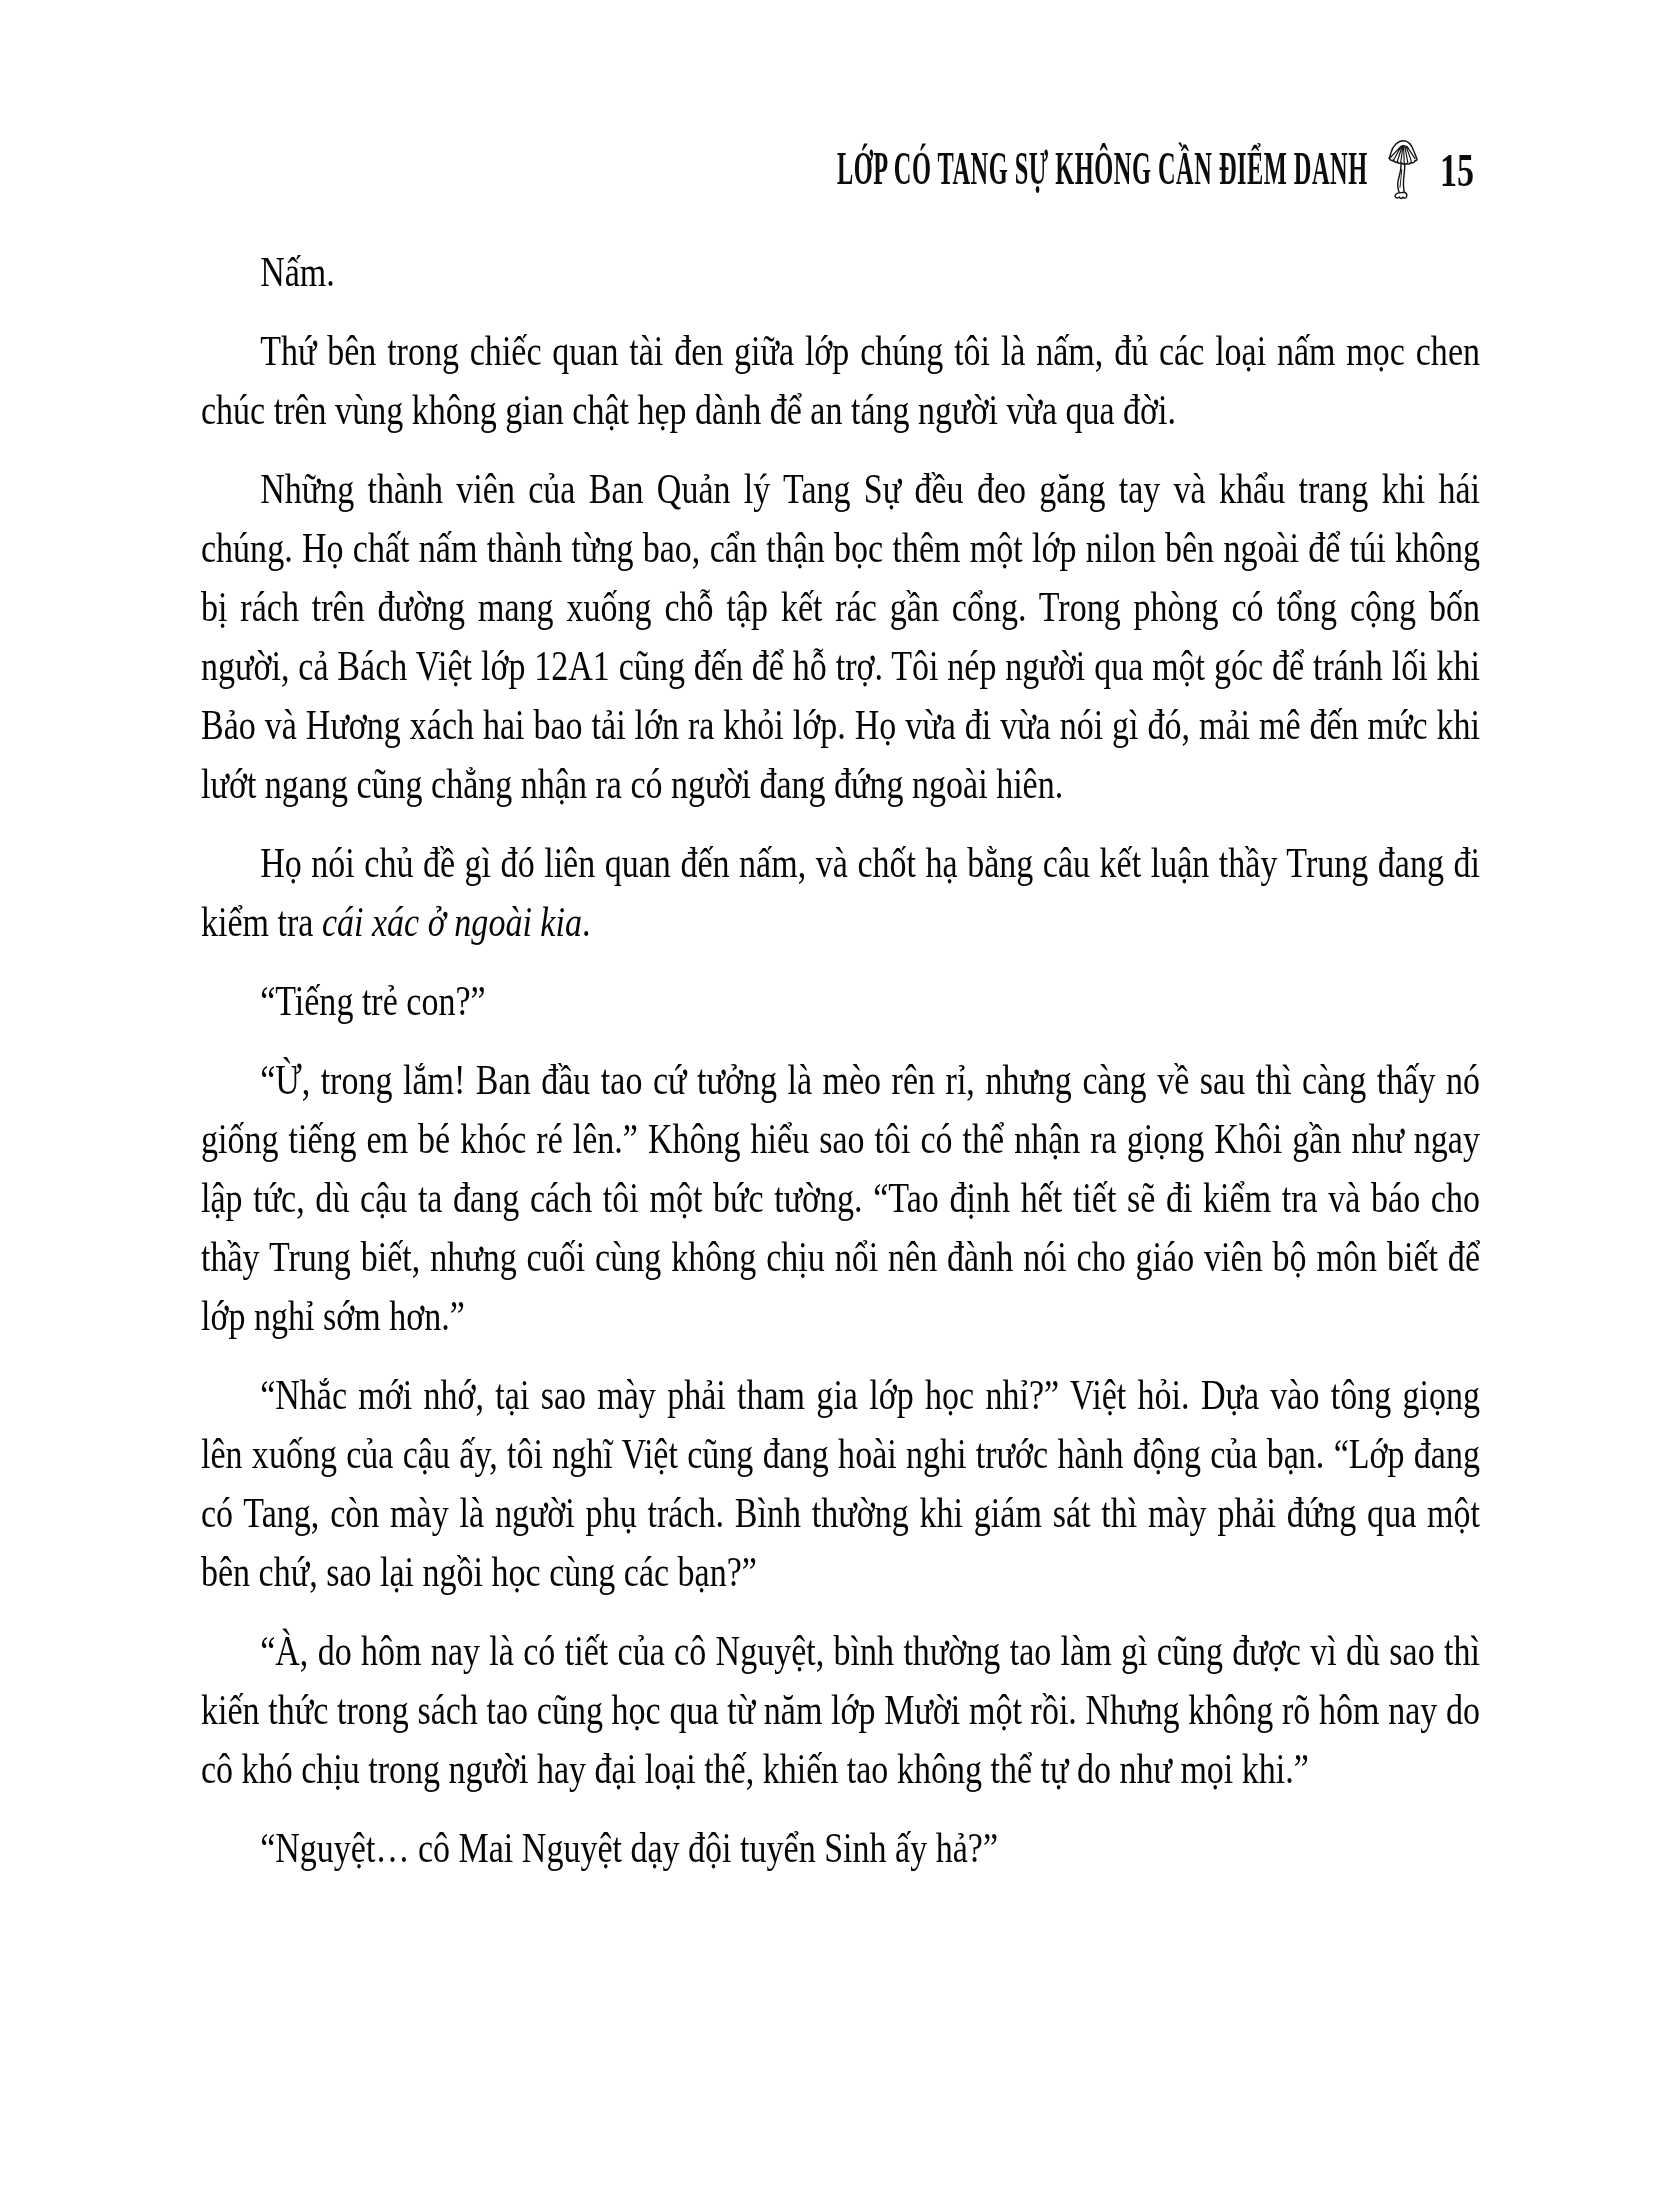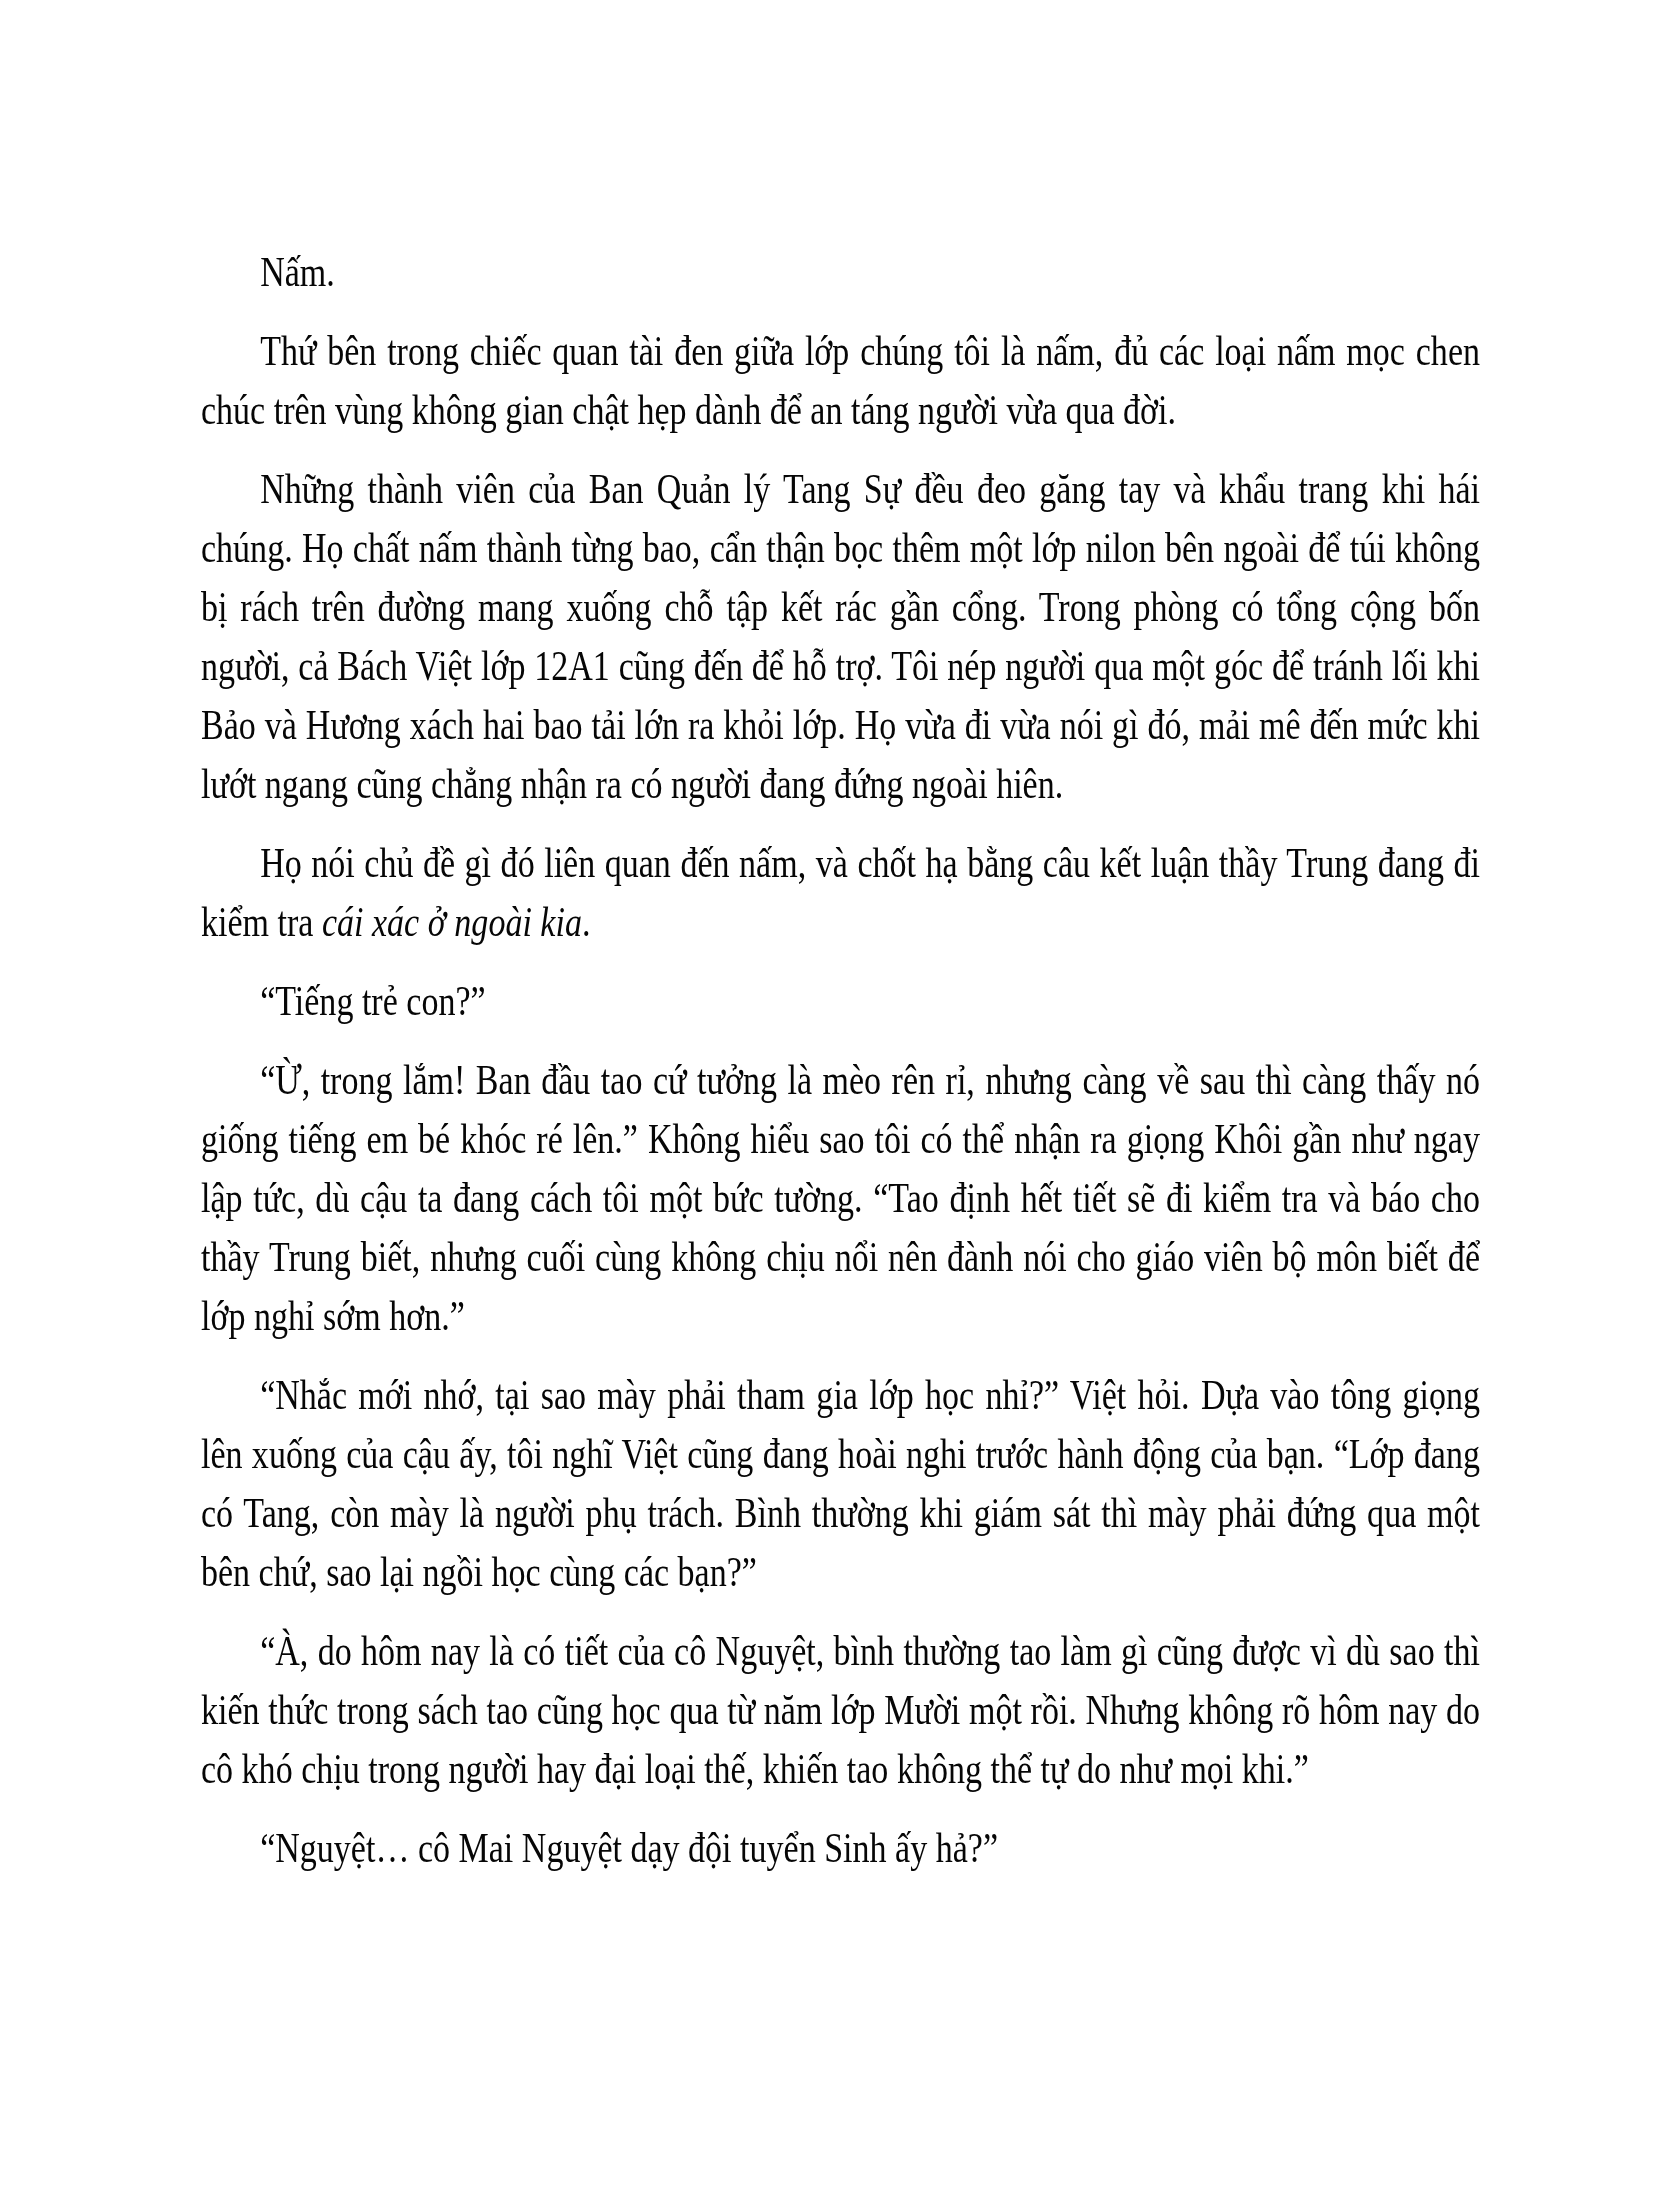--- a/index.html
+++ b/index.html
@@ -87,20 +87,44 @@
   }
   .para em {
     font-style: italic;
   }
 </style>
 </head>
 <body>
 
 <div class="page">
 
+  <header class="running-head">
+    <span class="chapter-title">LỚP CÓ TANG SỰ KHÔNG CẦN ĐIỂM DANH</span>
+
+    <span class="mushroom-wrap">
+      <svg viewBox="0 0 60 104" xmlns="http://www.w3.org/2000/svg" aria-hidden="true">
+        <g fill="none" stroke="#141414" stroke-width="2.4" stroke-linecap="round" stroke-linejoin="round">
+
+          <path fill="#ffffff" d="M31 4 C22 4 13 12 10 24 C9 28 8 31 7 33 C15 40 24 42 32 42 C41 42 49 39 53 34 C51 29 50 26 48 21 C44 10 38 4 31 4 Z"></path>
+
+          <path fill="#ffffff" d="M7 33 C9 37 12 38 14 36 C15 39 19 41 21 39 C22 42 26 43 28 41 C30 44 34 44 36 42 C38 44 42 43 43 40 C46 42 50 40 50 37 C52 38 54 36 53 34"></path>
+
+          <path stroke-width="2" d="M9 32 L26 14 M14 37 L27 13 M20 40 L29 12 M26 42 L30 12 M32 42 L31 12 M38 41 L33 12 M44 38 L35 13 M50 34 L37 14"></path>
+
+          <path d="M27 42 C27 54 24 62 22 70 C20 79 22 86 24 91"></path>
+          <path d="M33 42 C33 54 32 60 31 68 C30 77 31 84 32 90"></path>
+          <path stroke-width="1.6" d="M28 52 C27 62 26 72 25 82"></path>
+
+          <path fill="#ffffff" d="M24 91 C20 91 16 94 17 97 C18 100 22 100 24 98 C25 101 29 101 30 98 C32 101 36 100 36 97 C37 94 35 91 32 90 Z"></path>
+        </g>
+      </svg>
+    </span>
+
+    <span class="page-number">15</span>
+  </header>
 
   <main class="text-block">
     <p class="para">Nấm.</p>
 
     <p class="para">Thứ bên trong chiếc quan tài đen giữa lớp chúng tôi là nấm, đủ các loại nấm mọc chen chúc trên vùng không gian chật hẹp dành để an táng người vừa qua đời.</p>
 
     <p class="para">Những thành viên của Ban Quản lý Tang Sự đều đeo găng tay và khẩu trang khi hái chúng. Họ chất nấm thành từng bao, cẩn thận bọc thêm một lớp nilon bên ngoài để túi không bị rách trên đường mang xuống chỗ tập kết rác gần cổng. Trong phòng có tổng cộng bốn người, cả Bách Việt lớp 12A1 cũng đến để hỗ trợ. Tôi nép người qua một góc để tránh lối khi Bảo và Hương xách hai bao tải lớn ra khỏi lớp. Họ vừa đi vừa nói gì đó, mải mê đến mức khi lướt ngang cũng chẳng nhận ra có người đang đứng ngoài hiên.</p>
 
     <p class="para"><span>Họ nói chủ đề gì đó liên quan đến nấm, và chốt hạ bằng câu kết luận thầy Trung đang đi kiểm tra </span><em>cái xác ở ngoài kia</em><span>.</span></p>
 

